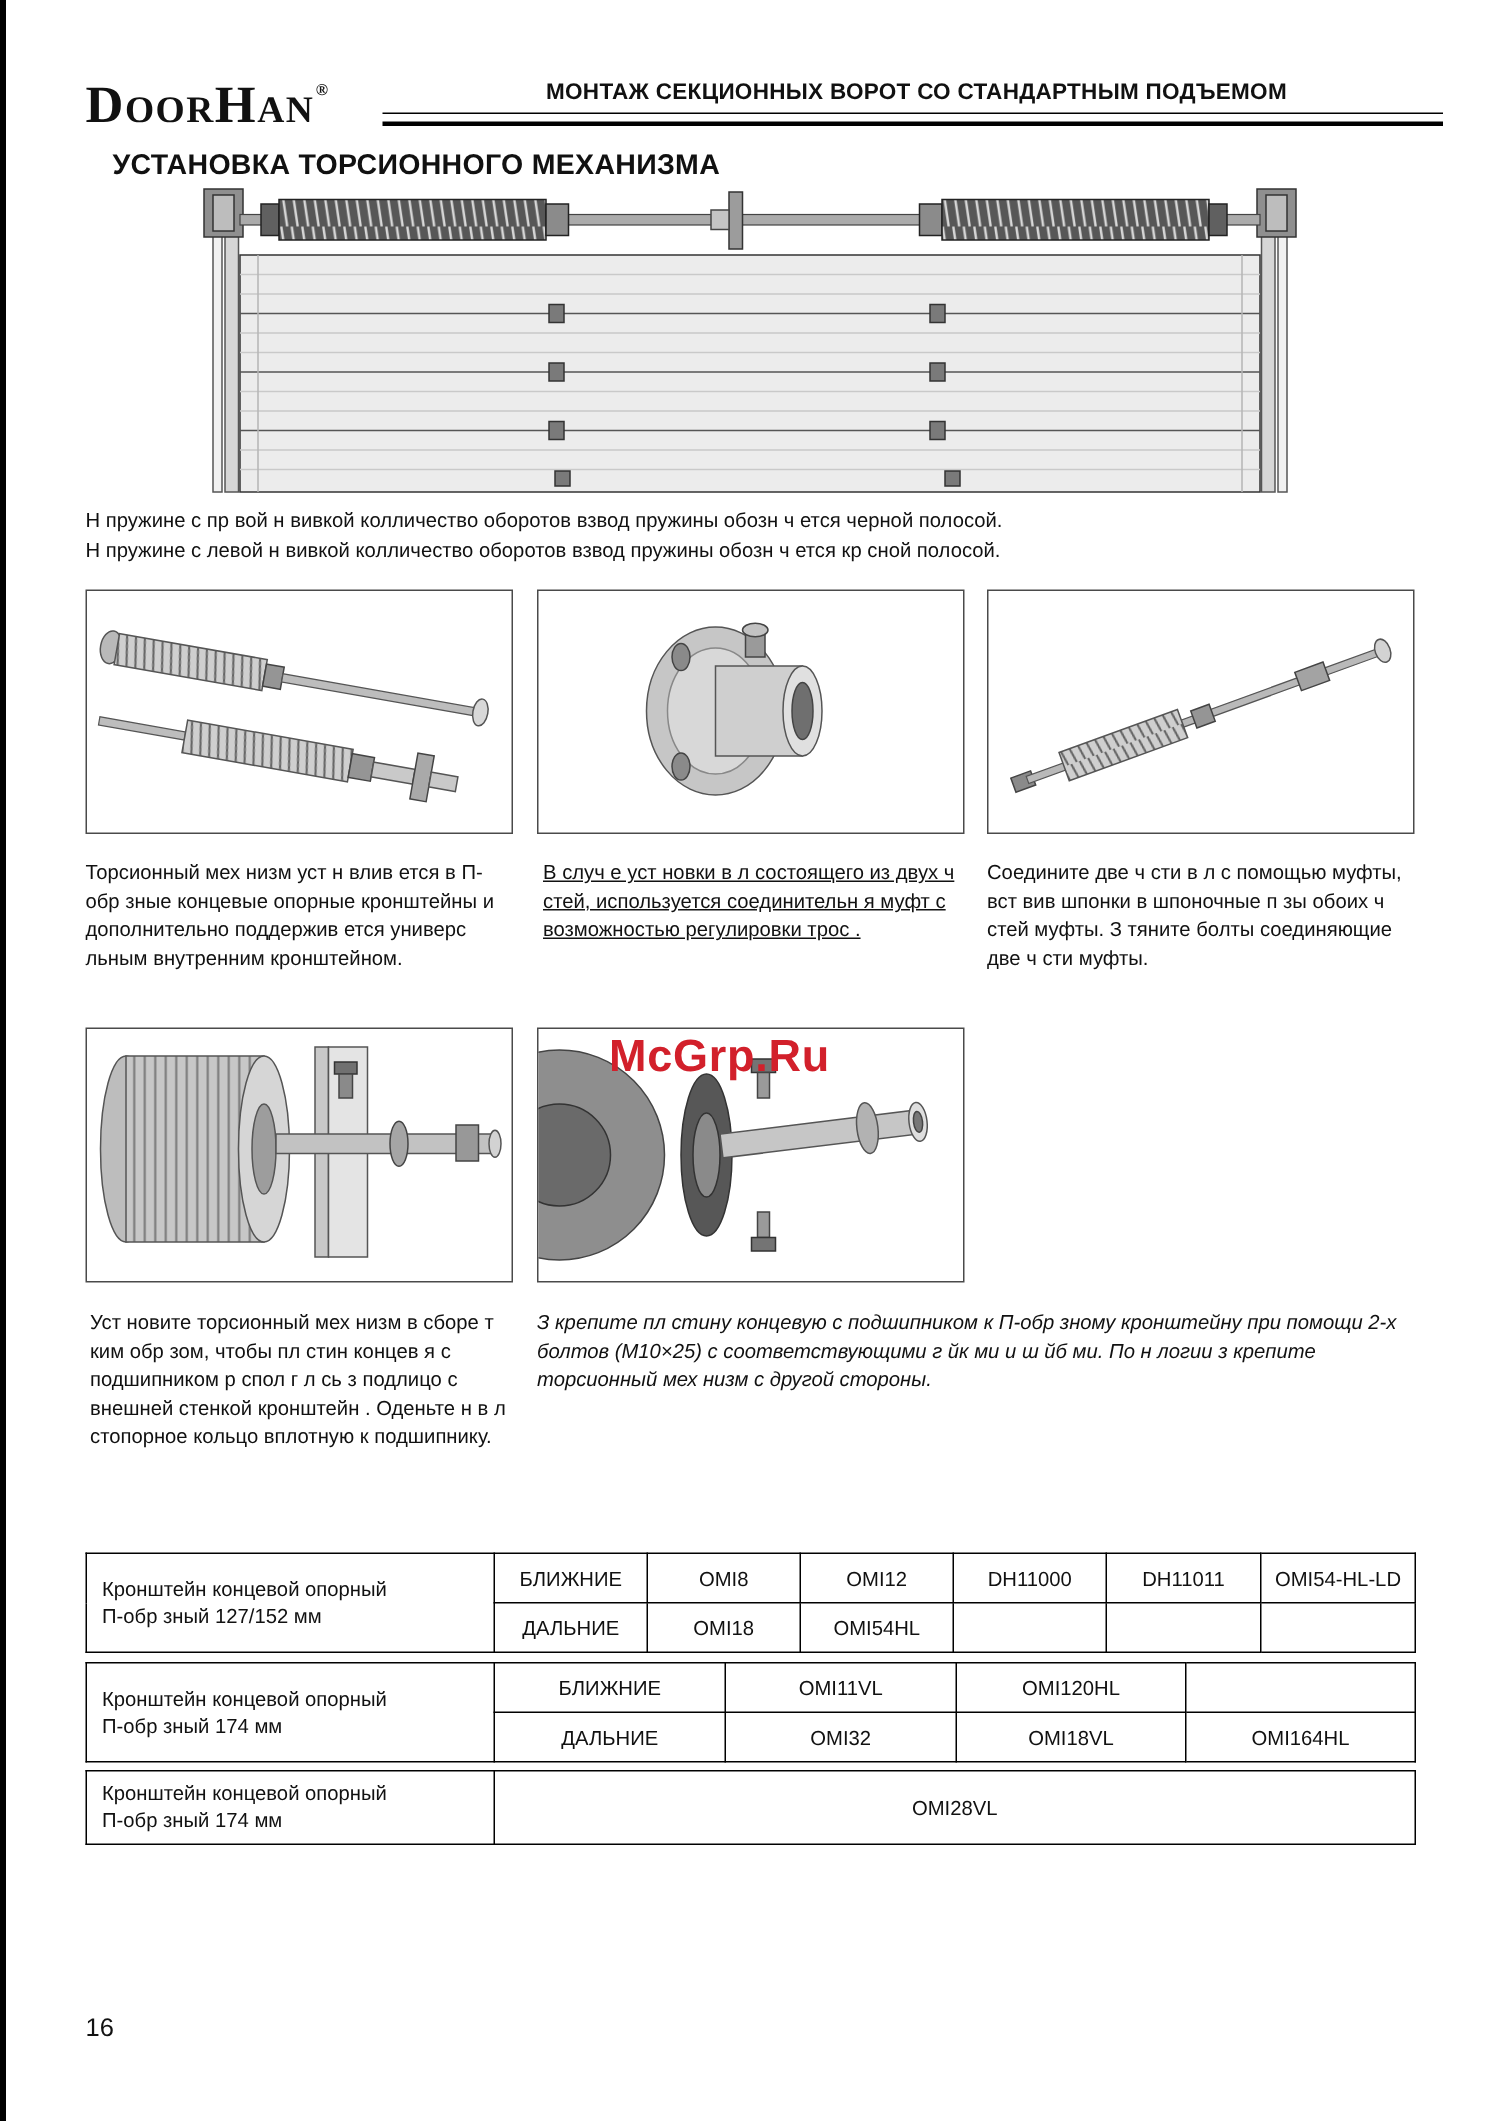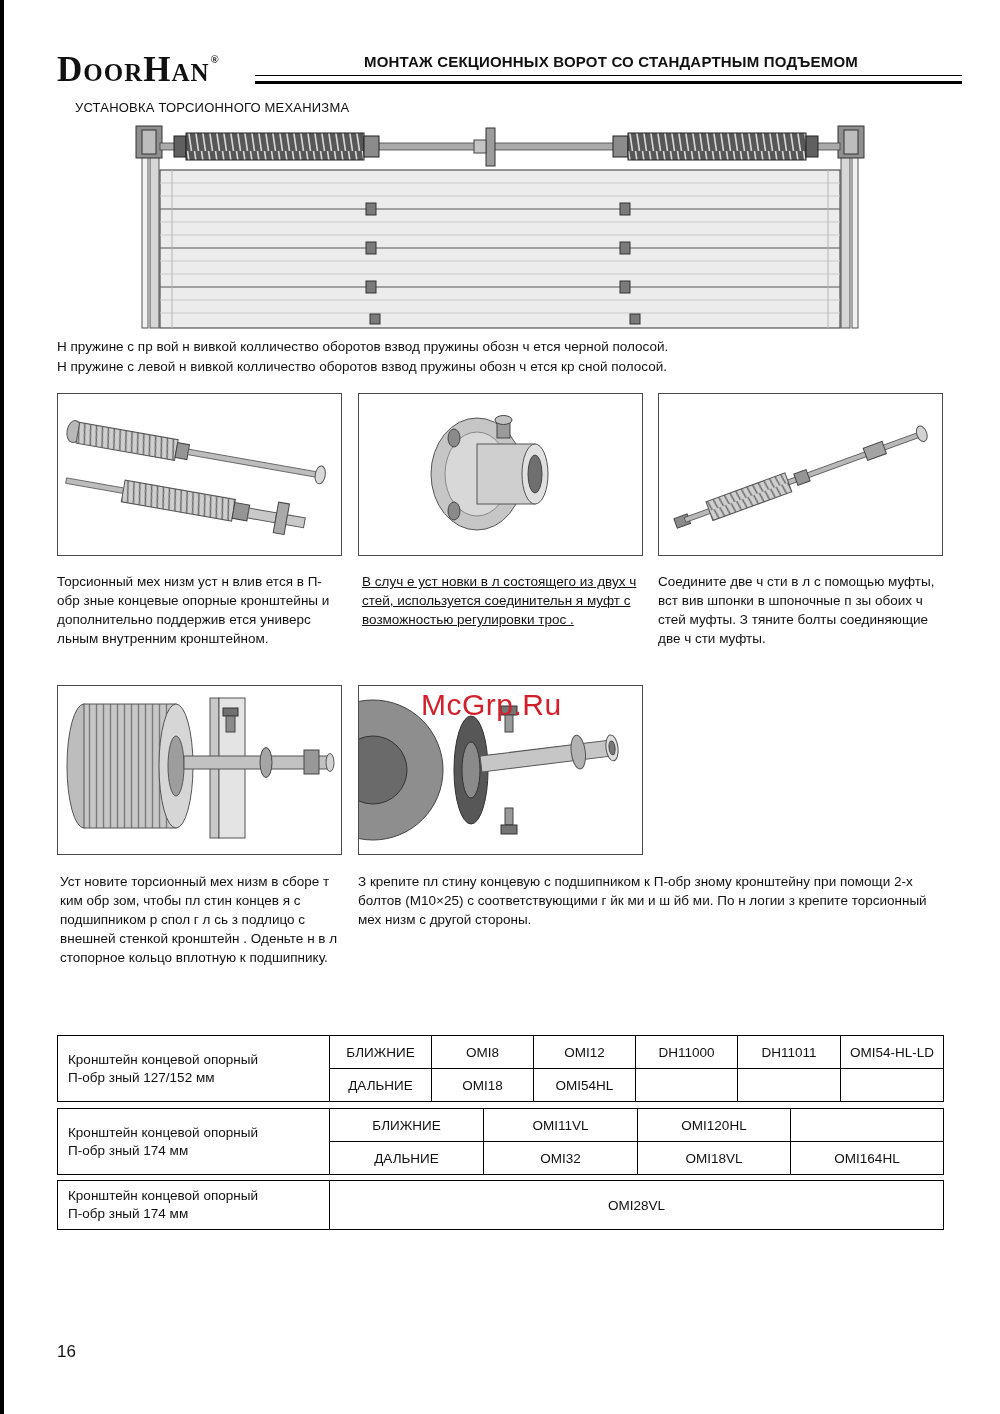--- a/index.html
+++ b/index.html
@@ -11,30 +11,30 @@
   .abs{position:absolute;}
   .edge-strip{left:0;top:0;width:4px;height:1414px;background:#000;}
   
   .logo{left:57px;top:50px;font-family:"Liberation Serif",serif;font-weight:bold;
         font-size:35px;font-variant:small-caps;letter-spacing:1px;color:#111;}
   .logo sup{font-size:11px;font-variant:normal;vertical-align:18px;margin-left:1px;}
   .hdr-title{left:260px;top:53px;width:702px;text-align:center;font-weight:bold;
         font-size:15px;letter-spacing:.2px;white-space:nowrap;}
   .rule1{left:255px;top:75px;width:707px;height:1px;background:#000;}
   .rule2{left:255px;top:81px;width:707px;height:3px;background:#000;}
-  .sect-title{left:75px;top:100px;font-weight:normal;font-size:13px;letter-spacing:.2px;}
+  .sect-title{left:75px;top:100px;font-weight:bold;font-size:19px;letter-spacing:.2px;}
   
   .intro{left:57px;top:337px;width:900px;font-size:13.5px;line-height:20px;}
   .caption{font-size:13.5px;line-height:19px;text-align:left;}
   .para{left:57px;top:980px;width:886px;font-size:14.5px;line-height:22px;
         text-align:justify;text-indent:24px;}
   
   .figbox{border:1px solid #4a4a4a;background:#fff;box-sizing:border-box;}
   .fig-label{position:absolute;font-size:13px;color:#111;}
-  .watermark{left:421px;top:688px;font-size:30px;font-weight:normal;color:#d2202b;
+  .watermark{left:406px;top:688px;font-size:30px;font-weight:bold;color:#d2202b;
         letter-spacing:.5px;z-index:5;font-family:"Liberation Sans",sans-serif;}
   
   .spec-table{border-collapse:collapse;table-layout:fixed;font-size:13.5px;}
   .spec-table td{border:1px solid #000;height:32px;vertical-align:middle;
         text-align:center;padding:0 4px;overflow:hidden;}
   .spec-table td.th{text-align:left;padding-left:10px;line-height:18px;}
   .spec-table.one-row td{height:48px;}
   .pagenum{left:57px;top:1342px;font-size:17px;font-weight:normal;}
 </style>
 </head>
@@ -212,21 +212,21 @@
       </g>
       <rect x="142" y="20" width="16" height="9" fill="#747474" stroke="#333"></rect>
       <rect x="146" y="29" width="8" height="17" fill="#9a9a9a" stroke="#444"></rect>
       <rect x="146" y="122" width="8" height="17" fill="#9a9a9a" stroke="#444"></rect>
       <rect x="142" y="139" width="16" height="9" fill="#747474" stroke="#333"></rect>
     </svg>
   </div>
 
 
   <div class="abs caption" style="left:60px;top:872px;width:282px;">Уст новите торсионный мех низм в сборе т ким обр зом, чтобы пл стин  концев я с подшипником р спол г л сь з подлицо с внешней стенкой кронштейн . Оденьте н  в л стопорное кольцо вплотную к подшипнику.</div>
-  <div class="abs caption" style="left:358px;top:872px;width:585px;">З крепите пл стину концевую с подшипником к П-обр зному кронштейну при помощи 2-х болтов (М10×25) с соответствующими г йк ми и ш йб ми. По  н логии з крепите торсионный мех низм с другой стороны.</div>
+  <div class="abs caption" style="left:358px;top:872px;width:585px;font-style:italic;">З крепите пл стину концевую с подшипником к П-обр зному кронштейну при помощи 2-х болтов (М10×25) с соответствующими г йк ми и ш йб ми. По  н логии з крепите торсионный мех низм с другой стороны.</div>
 
 
   <table class="spec-table abs" style="left:57px;top:1035px;width:886px;">
     <colgroup>
       <col style="width:272px">
         <col style="width:102px">
         <col style="width:102px">
       <col style="width:102px">
         <col style="width:102px">
         <col style="width:103px">

